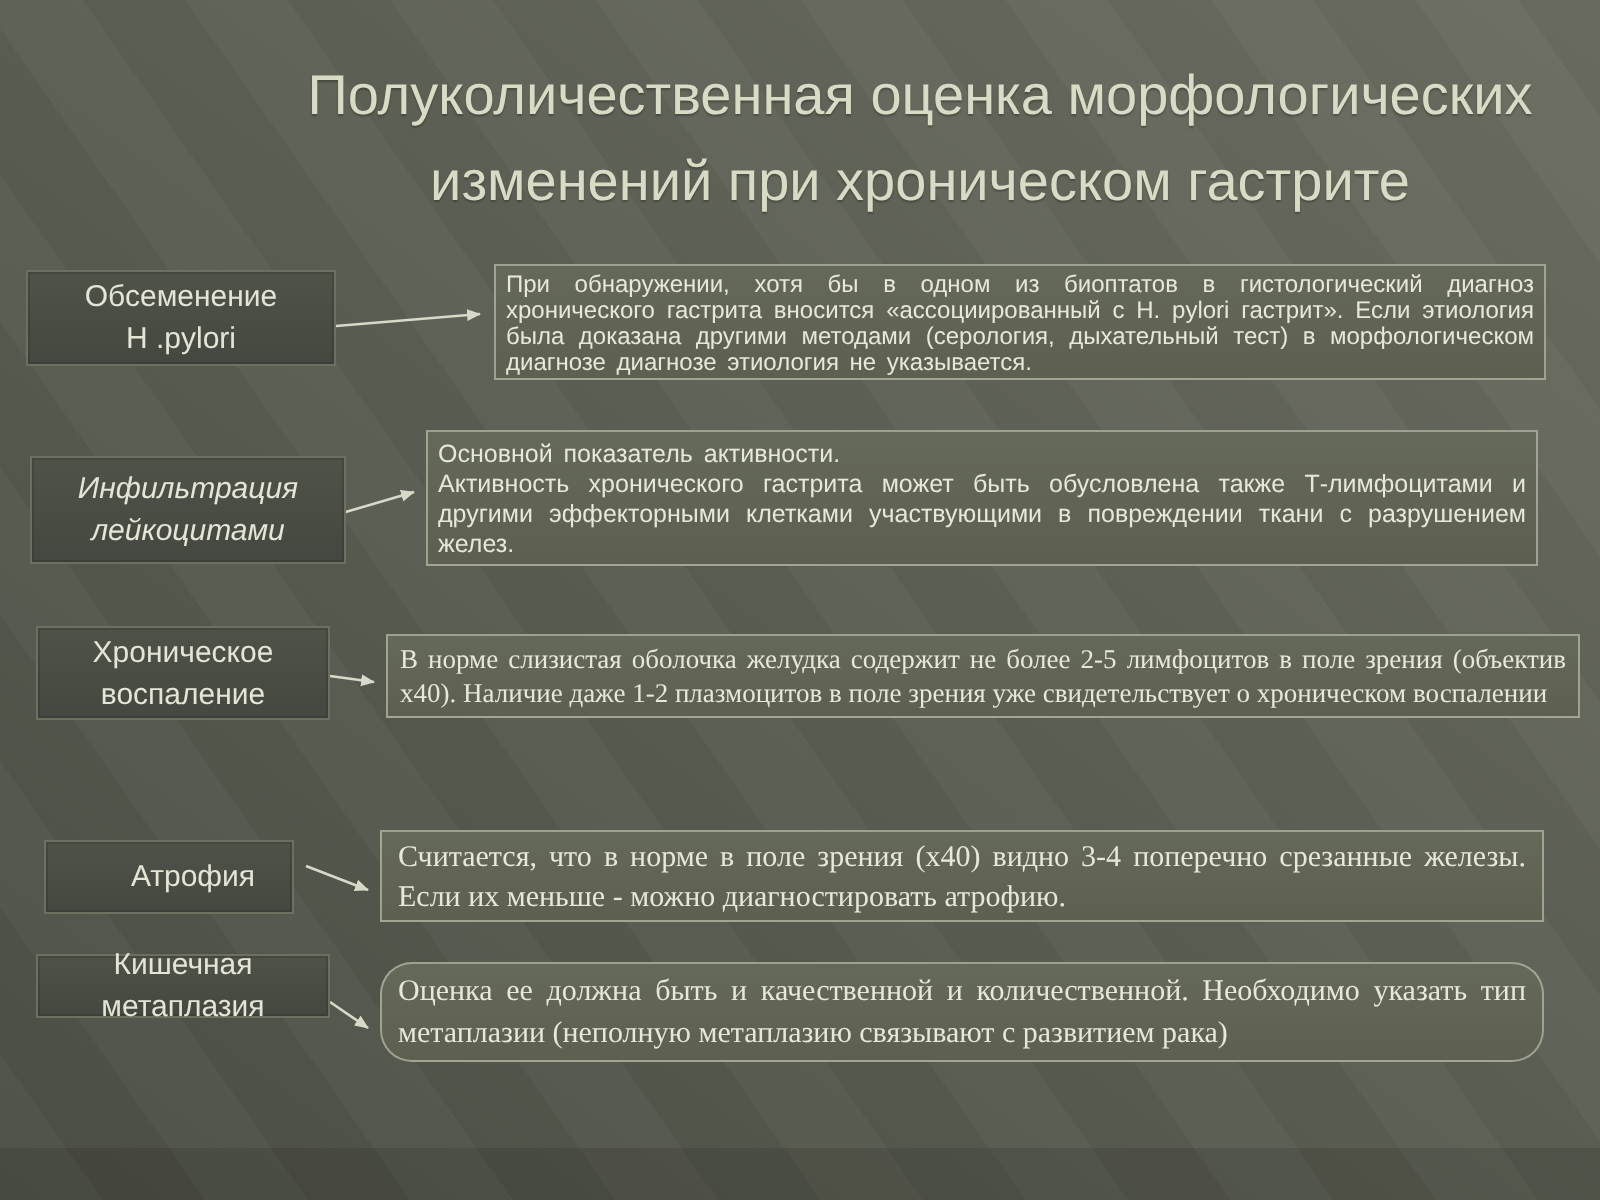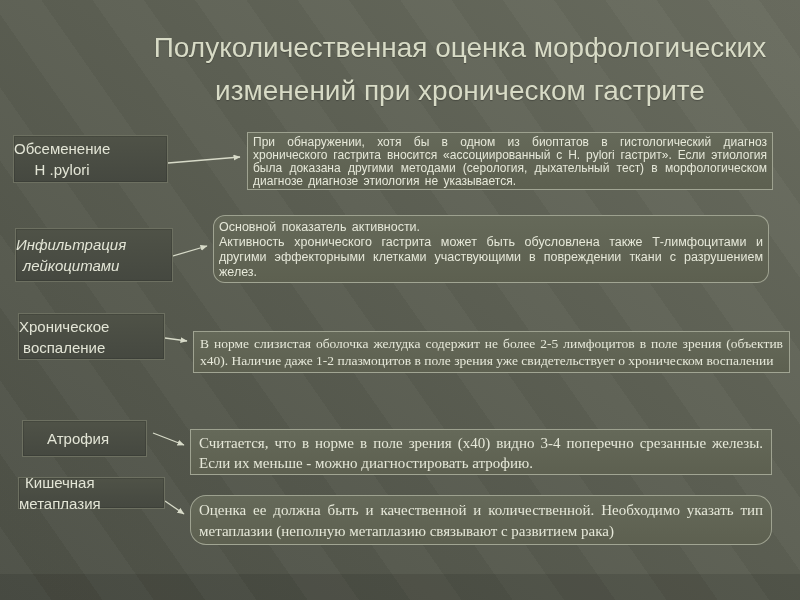--- a/index.html
+++ b/index.html
@@ -16,21 +16,21 @@
     position: absolute; left: 115px; top: 26px; width: 690px;
     text-align: center;
     font-size: 28px; line-height: 43px;
     color: var(--title-text, #d8dbc6);
     white-space: pre-line;
     text-shadow: 0 1px 1px rgba(0,0,0,0.25);
   }
   .term-box {
     position: absolute;
     box-sizing: border-box;
-    display: flex; align-items: center; justify-content: flex-start;
+    display: flex; align-items: center; justify-content: center;
     text-align: center;
     background: linear-gradient(to bottom, #4f5247, var(--term-box-fill, #454840));
     border: 1px solid var(--term-box-border, #6d7061);
     color: #e3e5d6;
     font-size: 15px; line-height: 21px;
     white-space: pre-line;
     box-shadow: inset 0 0 0 1px rgba(0,0,0,0.12);
   }
   .box1 { left: 13px;  top: 135px; width: 155px; height: 48px; }
   .box2 { left: 15px;  top: 228px; width: 158px; height: 54px; font-style: italic; }
@@ -41,23 +41,23 @@
     position: absolute;
     box-sizing: border-box;
     background: linear-gradient(to bottom, #656959, var(--panel-fill, #5d6050));
     border: 1px solid rgba(222,225,205,0.5);
     color: var(--body-text, #e6e8d9);
     text-align: justify;
     white-space: pre-line;
     overflow: hidden;
   }
   .panel.sans { font-family: "Liberation Sans", sans-serif; word-spacing: 2px; }
-  .panel.serif { font-family: "Liberation Serif", serif; margin-top: 14px; }
+  .panel.serif { font-family: "Liberation Serif", serif; }
   .panel1 { left: 247px; top: 132px; width: 526px; height: 58px; font-size: 12px;   line-height: 13px; padding: 3px 5px; }
-  .panel2 { left: 213px; top: 215px; width: 556px; height: 68px; font-size: 12.5px; line-height: 15px; padding: 4px 5px; border-radius: 12px; }
+  .panel2 { left: 213px; top: 215px; width: 556px; height: 68px; font-size: 12.5px; line-height: 15px; padding: 4px 5px; }
   .panel3 { left: 193px; top: 317px; width: 597px; height: 42px; font-size: 13.5px; line-height: 17px; padding: 3px 6px; }
   .panel4 { left: 190px; top: 415px; width: 582px; height: 46px; font-size: 15px;   line-height: 20px; padding: 3px 8px; }
   .panel5 { left: 190px; top: 481px; width: 582px; height: 50px; font-size: 15px;   line-height: 21px; padding: 4px 8px; border-radius: 16px; }
   .arrow-layer { position: absolute; left: 0; top: 0; pointer-events: none; }
   .arrow-layer line { stroke: var(--arrow, #d7dac8); stroke-width: 1.3; }
   .bottom-band {
     position: absolute; left: 0; bottom: 0; width: 800px; height: 26px;
     background: rgba(0,0,0,0.10);
   }
 </style>

